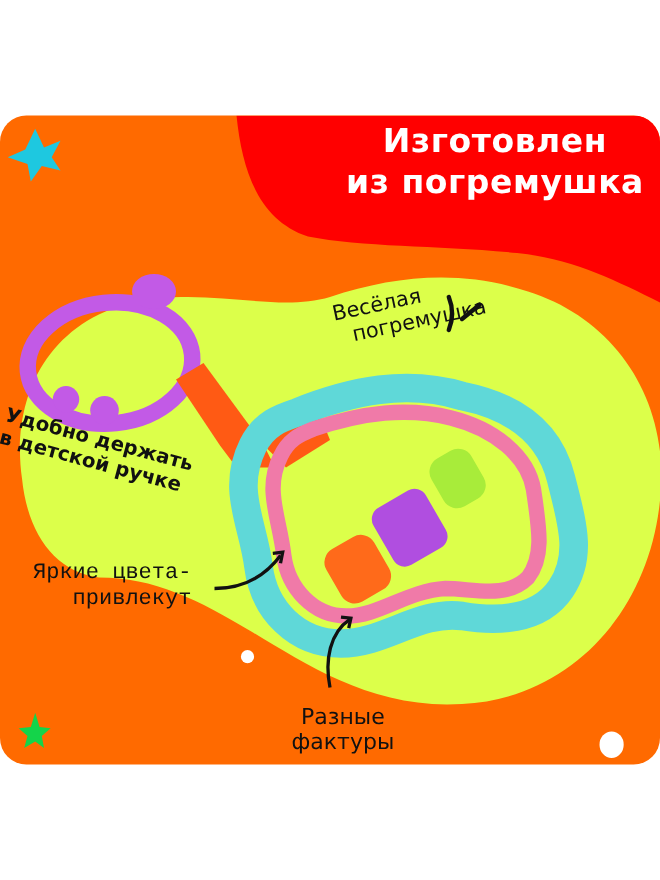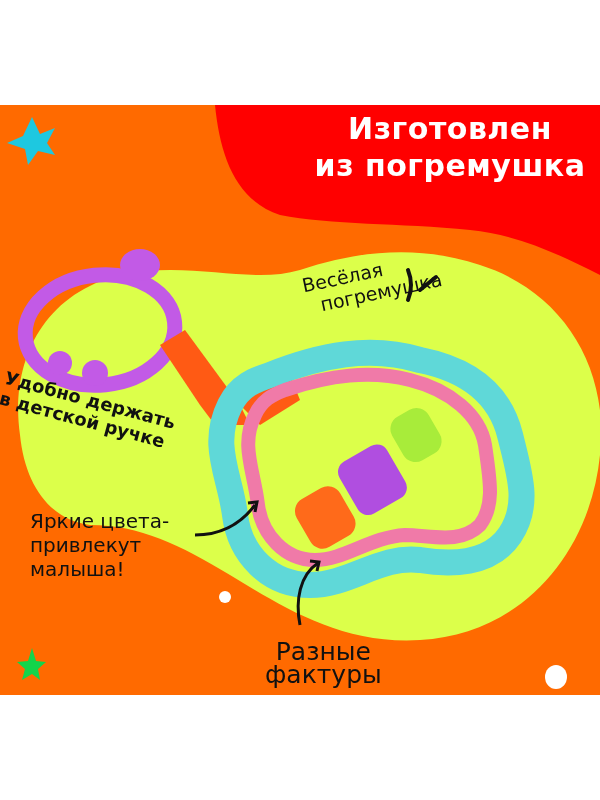--- a/index.html
+++ b/index.html
@@ -1,25 +1,25 @@
 <!DOCTYPE html>
 <html><head>
 <meta charset="utf-8">
 <style>
   html, body { margin: 0; padding: 0; }
   body { width: 600px; height: 800px; background: #ffffff; position: relative; overflow: hidden; font-family: "DejaVu Sans", sans-serif; }
-  .banner { position: absolute; left: 0; top: 105px; width: 600px; height: 590px; background: #ff6a00; overflow: hidden; }
+  .banner { position: absolute; left: 0; top: 105px; width: 600px; height: 590px; background: #ff6a00; overflow: hidden; border-radius: 24px; }
   .bg-svg { position: absolute; left: 0; top: 0; width: 600px; height: 590px; }
   .headline { position: absolute; left: 300px; top: 5px; width: 300px; text-align: center; color: #ffffff; font-weight: bold; font-size: 30px; line-height: 37px; letter-spacing: 0.5px; }
   .headline div { white-space: nowrap; }
   .caption { position: absolute; color: #111111; white-space: nowrap; }
   .cap-rattle { left: 300px; top: 170px; font-size: 19px; line-height: 22px; transform: rotate(-12deg); transform-origin: left top; }
   .cap-hold { left: 8px; top: 262px; font-size: 18px; line-height: 21px; font-weight: bold; transform: rotate(15deg); transform-origin: left top; }
-  .cap-colors { left: 30px; top: 404px; font-size: 20px; line-height: 24px; text-align: left; }
-  .cap-textures { left: 265px; top: 535px; font-size: 25px; line-height: 23px; text-align: center; }
+  .cap-colors { left: 30px; top: 404px; font-size: 20px; line-height: 24px; text-align: right; font-family: Liberation Mono, monospace; }
+  .cap-textures { left: 265px; top: 535px; font-size: 20px; line-height: 23px; text-align: center; }
   .toy-svg { position: absolute; left: 0; top: 0; width: 600px; height: 590px; }
 </style>
 </head>
 <body>
 
 <div class="banner">
   <svg class="bg-svg" viewBox="0 0 600 590">
 
     <path d="M215 0 H600 V170 C560 150 520 130 470 125 C400 118 330 120 280 110 C235 95 220 50 215 0 Z" fill="#ff0000"></path>
 
@@ -71,20 +71,19 @@
   </div>
 
   <div class="caption cap-hold">
     <div>Удобно держать</div>
     <div>в детской ручке</div>
   </div>
 
   <div class="caption cap-colors">
     <div>Яркие цвета-</div>
     <div>привлекут</div>
-    <div>малыша!</div>
   </div>
 
   <div class="caption cap-textures">
     <div>Разные</div>
     <div>фактуры</div>
   </div>
 </div>
 
 </body></html>

